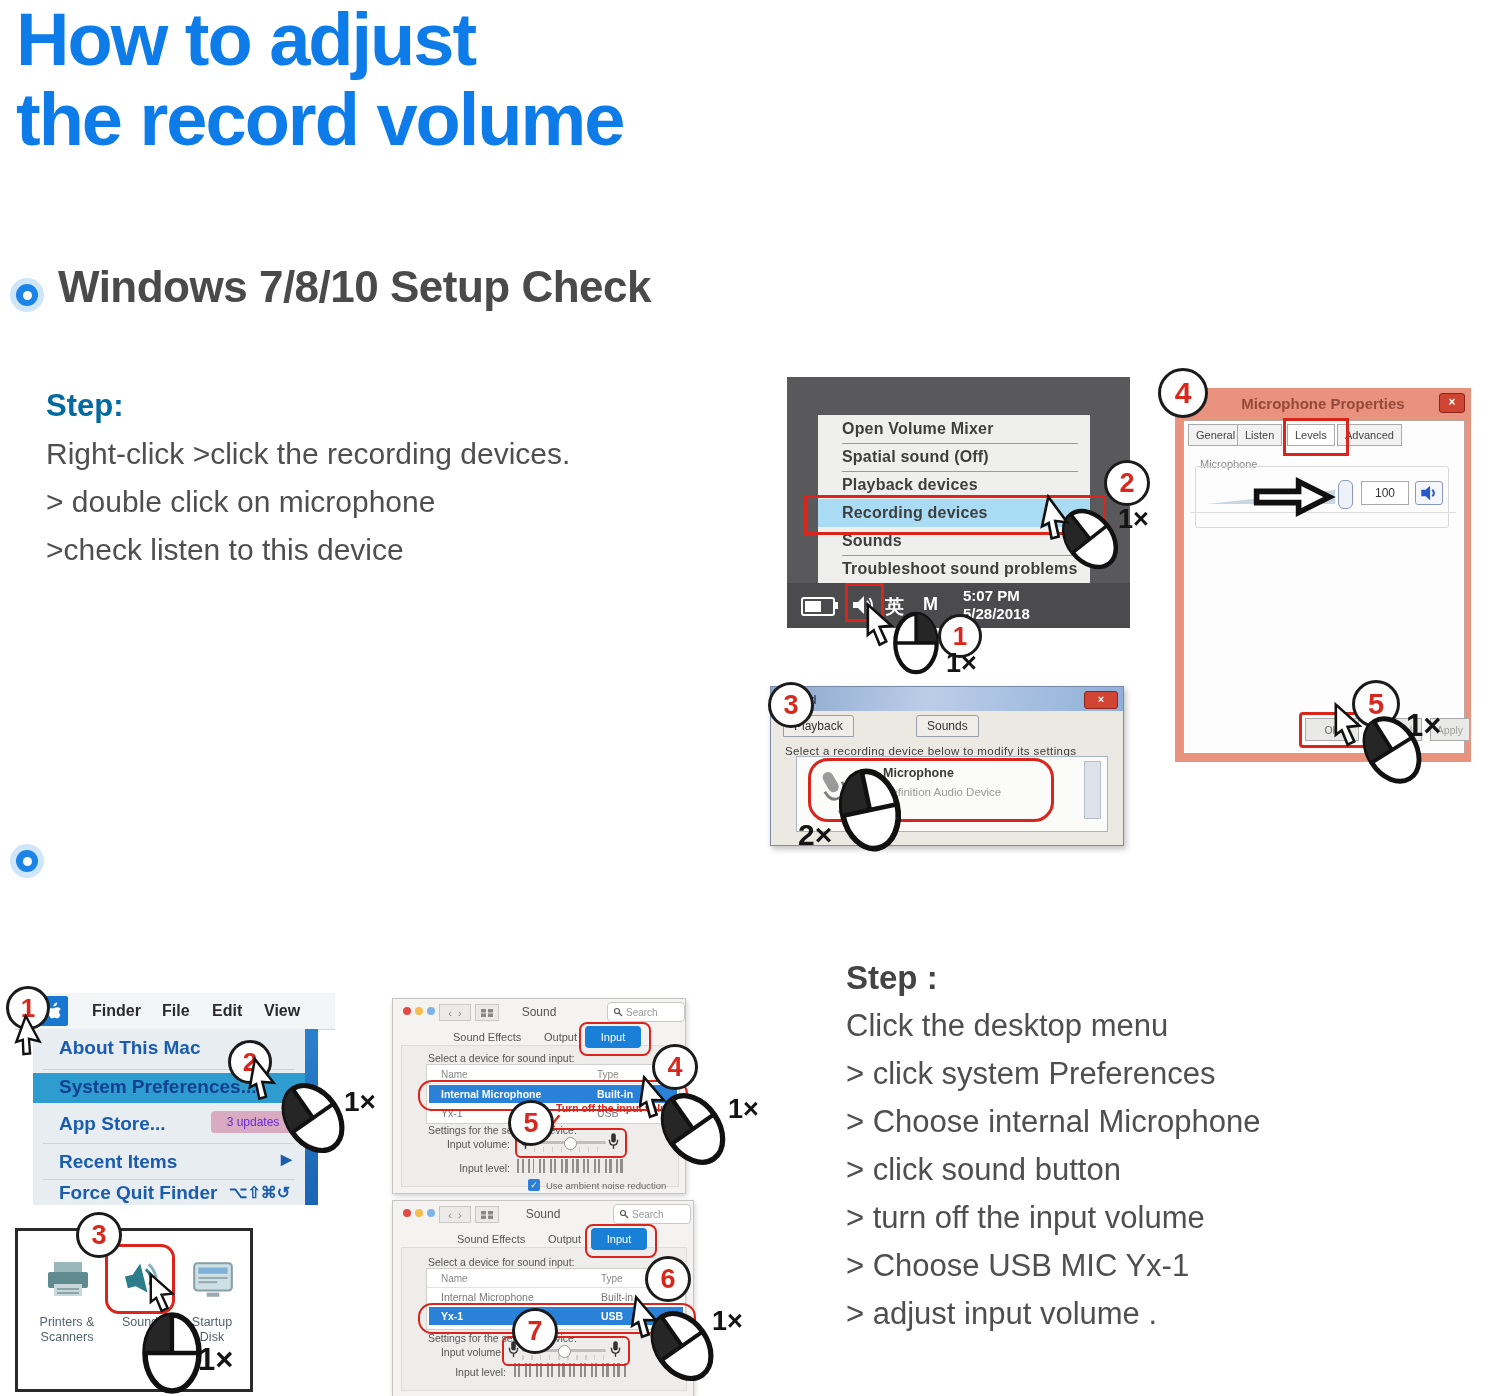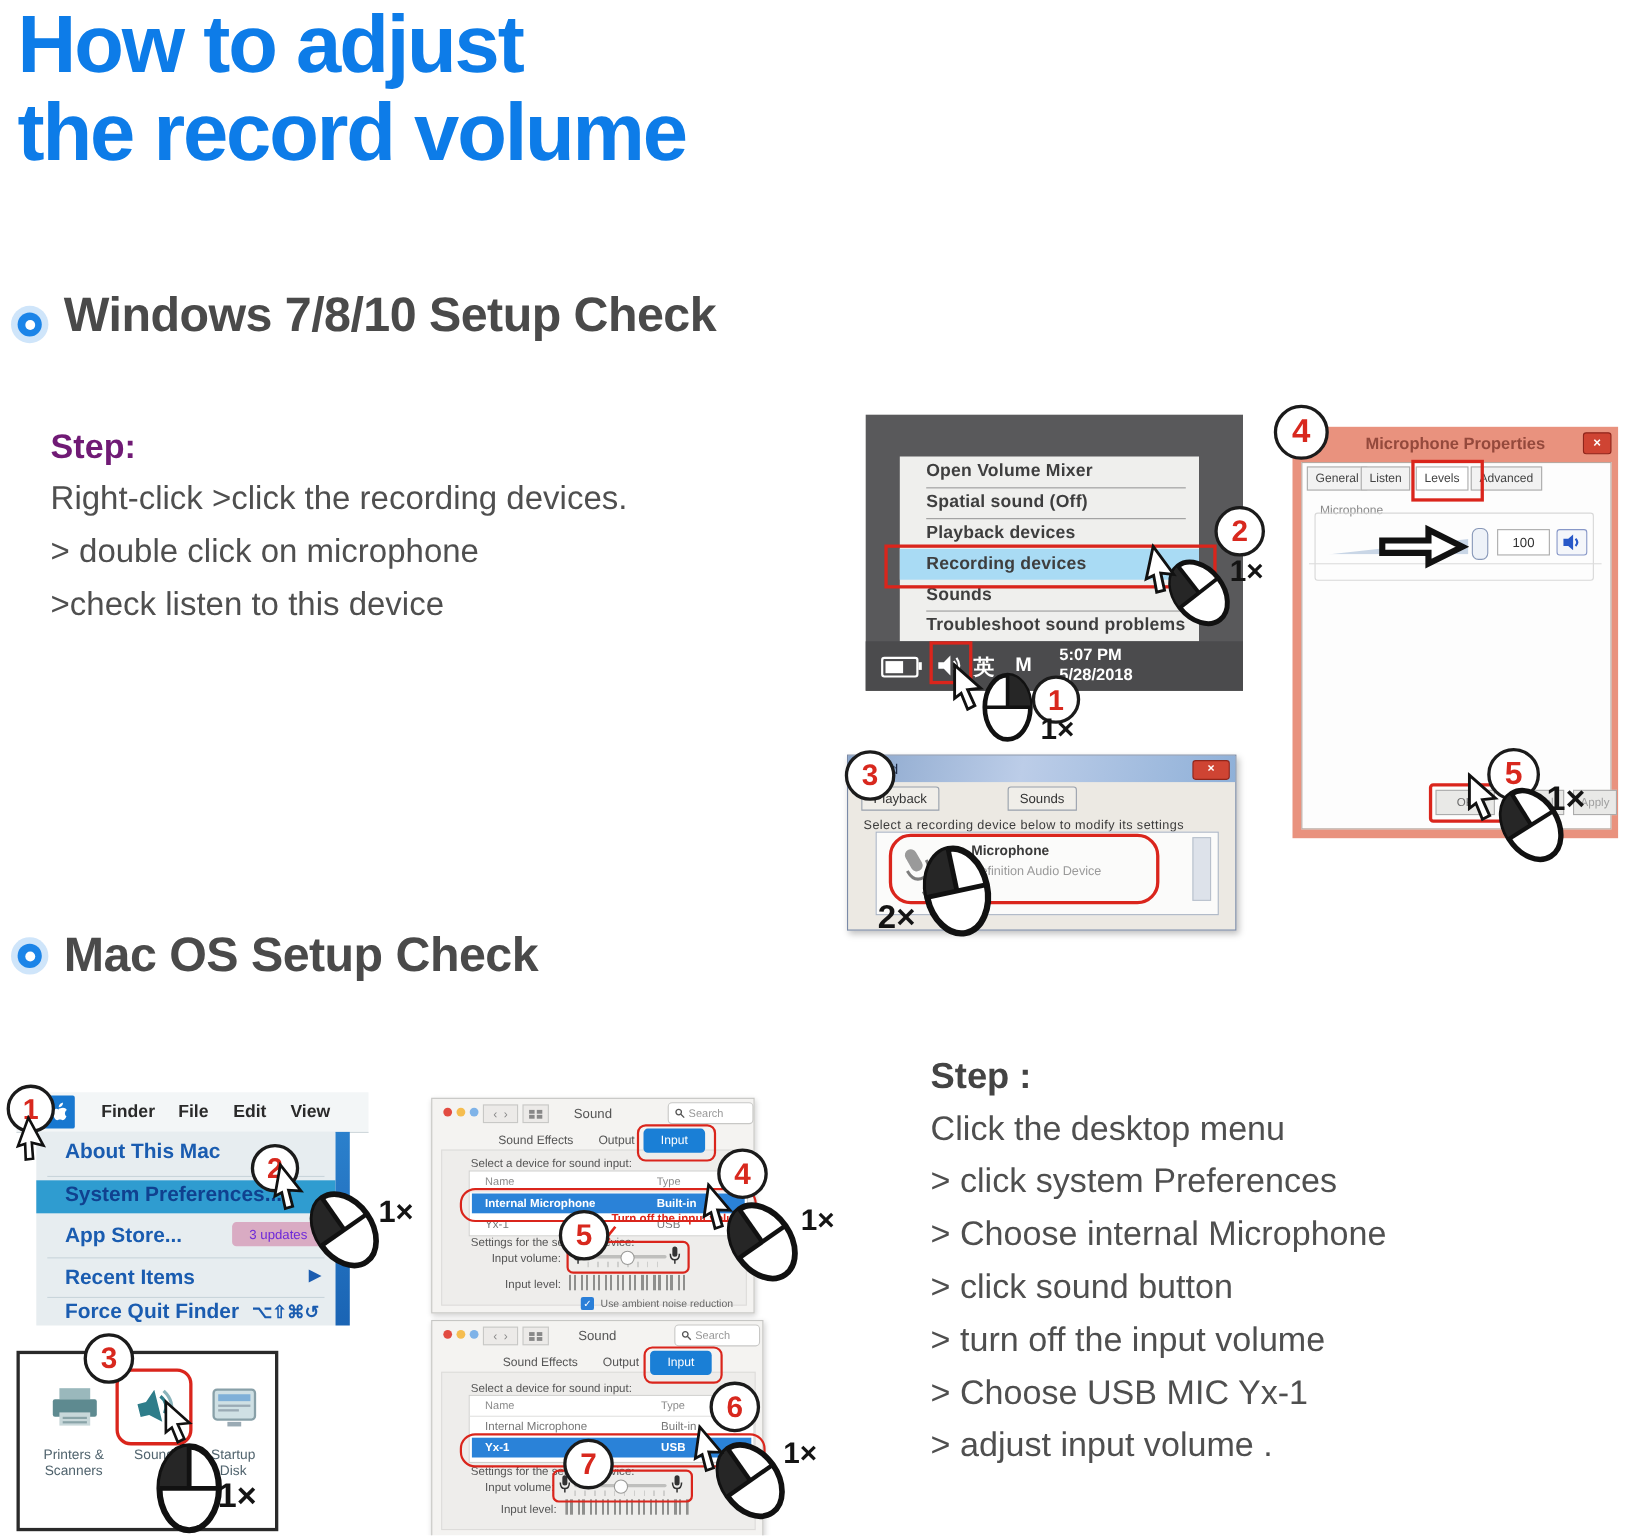--- a/index.html
+++ b/index.html
@@ -6,21 +6,21 @@
   #canvas{position:relative;width:1500px;height:1396px;background:#fff;overflow:hidden;
           font-family:"Liberation Sans",sans-serif;}
   .abs{position:absolute;}
   
   .main-title{font-size:74px;font-weight:800;color:#0d7ce8;line-height:80px;letter-spacing:-2px;}
   .sec-head{font-size:44px;font-weight:700;color:#4a4a4a;letter-spacing:-0.5px;}
   .bullet{width:34px;height:34px;border-radius:50%;background:#cfe5fa;display:flex;align-items:center;justify-content:center;}
   .bullet-mid{width:22px;height:22px;border-radius:50%;background:#1b84e8;display:flex;align-items:center;justify-content:center;}
   .bullet-hole{width:9px;height:9px;border-radius:50%;background:#fff;}
   .step-block{font-size:30px;color:#4f4f4f;line-height:48px;}
-  .step-block .lbl{font-size:31px;font-weight:700;color:#701a75;}
+  .step-block .lbl{font-size:31px;font-weight:700;color:#0369a1;}
   .mac-steps{font-size:31px;color:#4f4f4f;line-height:48px;}
   .mac-steps .lbl{font-size:33px;font-weight:700;color:#444;}
   
   .circle-num{position:absolute;border-radius:50%;background:#fff;border:3px solid #1b1b1b;
               color:#d8281e;font-weight:700;display:flex;align-items:center;justify-content:center;z-index:30;}
   .count{position:absolute;font-weight:700;color:#141414;z-index:30;}
   .cursor{position:absolute;z-index:32;}
   .mouse{position:absolute;z-index:31;}
   .redbox{position:absolute;border:3px solid #da251c;z-index:12;}
   .redbox2{position:absolute;border:2.5px solid #da251c;z-index:12;}
@@ -257,21 +257,20 @@
       <use href="#mouseL"></use>
     </svg>
   <div class="count" style="left:1406px;top:708px;font-size:31px;">1×</div>
 
   <div class="abs" style="left:10px;top:844px;display:flex;align-items:center;gap:14px;">
     <div class="bullet">
         <div class="bullet-mid">
           <div class="bullet-hole"></div>
         </div>
       </div>
-    <div class="sec-head">Mac OS Setup Check</div>
   </div>
 
   <div class="abs macbar" style="left:15px;top:993px;width:320px;height:36px;">
     <div class="abs" style="left:23px;top:3px;width:30px;height:30px;background:#1878d0;border-radius:2px;">
       <svg style="width:100%;height:100%;padding:4px;box-sizing:border-box;" viewBox="0 0 24 24">
         <path d="M16.6 2.7c.2 2.3-1.9 4.6-4.1 4.4-.2-2.2 1.9-4.4 4.1-4.4zM12.3 8.8c1.4 0 2.5-1 4.3-1 1.7 0 3 .7 3.9 2-2.2 1.3-2.6 4.6-.4 6.3-.8 1.9-2 3.9-3.6 3.9-1 0-1.6-.6-2.8-.6s-1.8.6-2.8.6c-1.6 0-3.5-2.8-3.9-5.7-.4-3 1.2-5.5 3.3-5.5 1.1 0 2 1 2 1z" fill="#fff"></path>
       </svg>
     </div>
     <div class="macbar-item" style="left:77px;top:9px;">Finder</div>
     <div class="macbar-item" style="left:147px;top:9px;">File</div>

